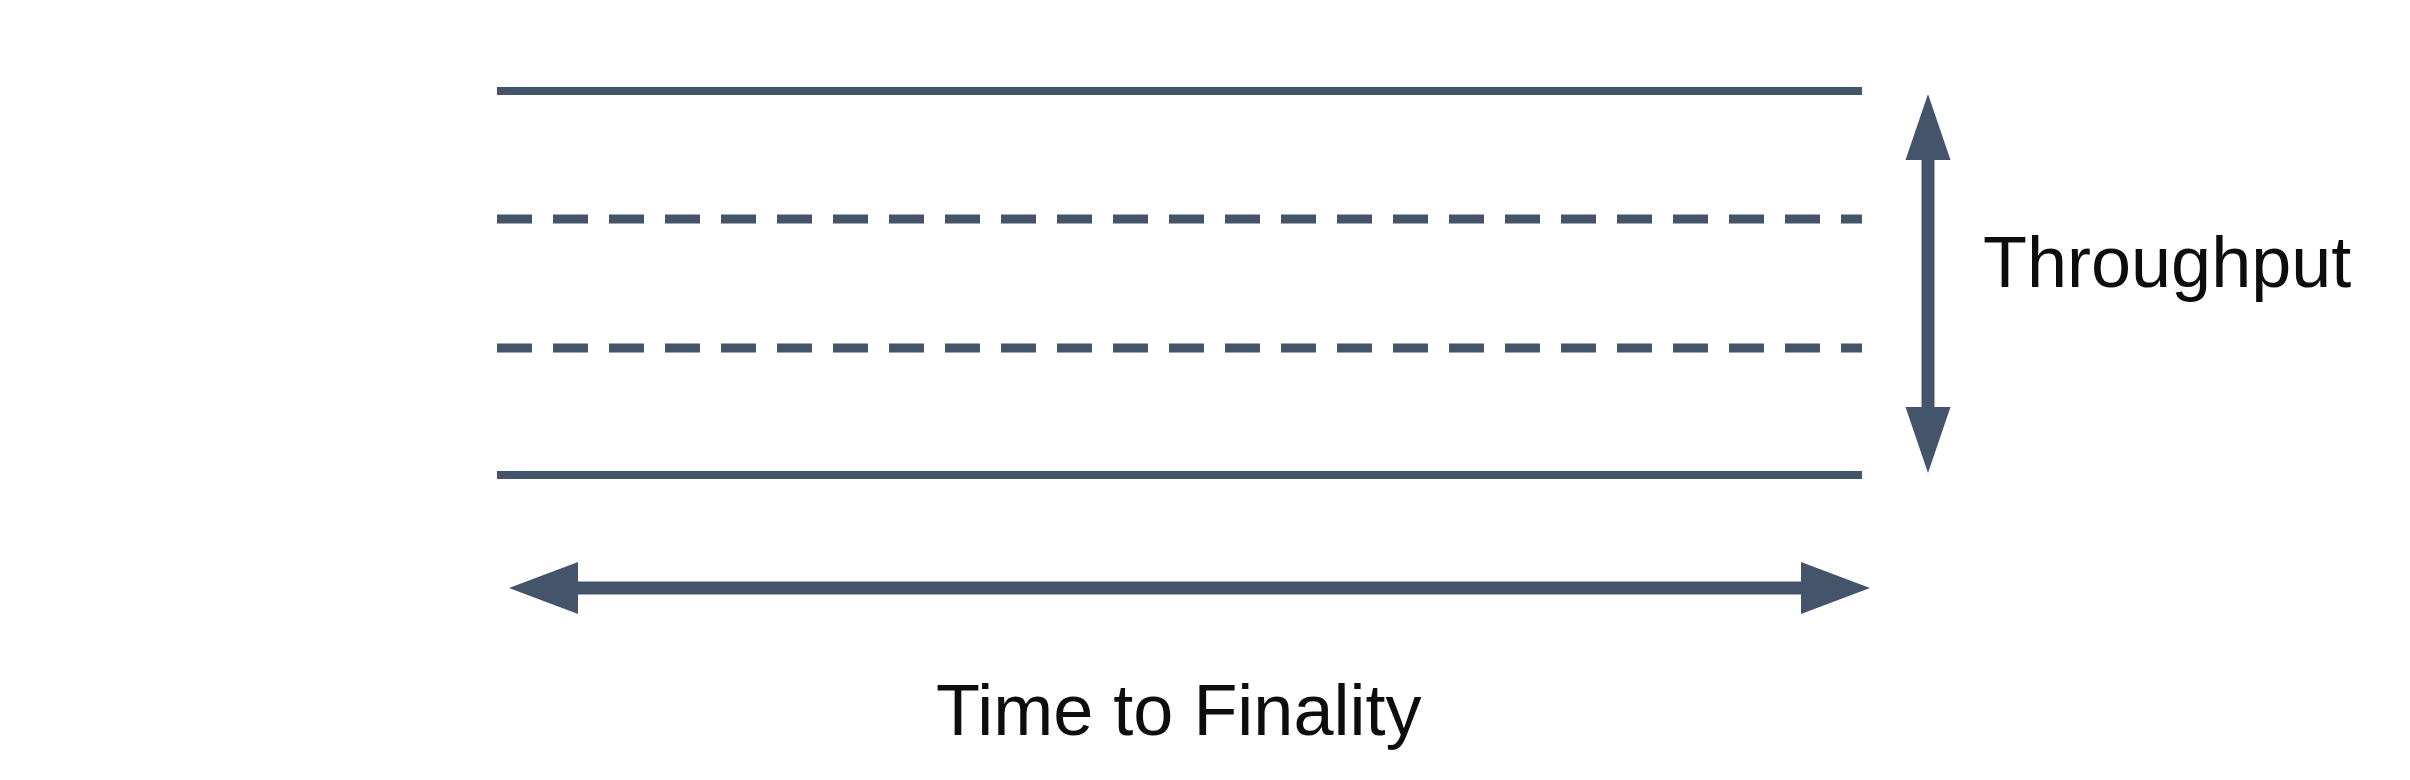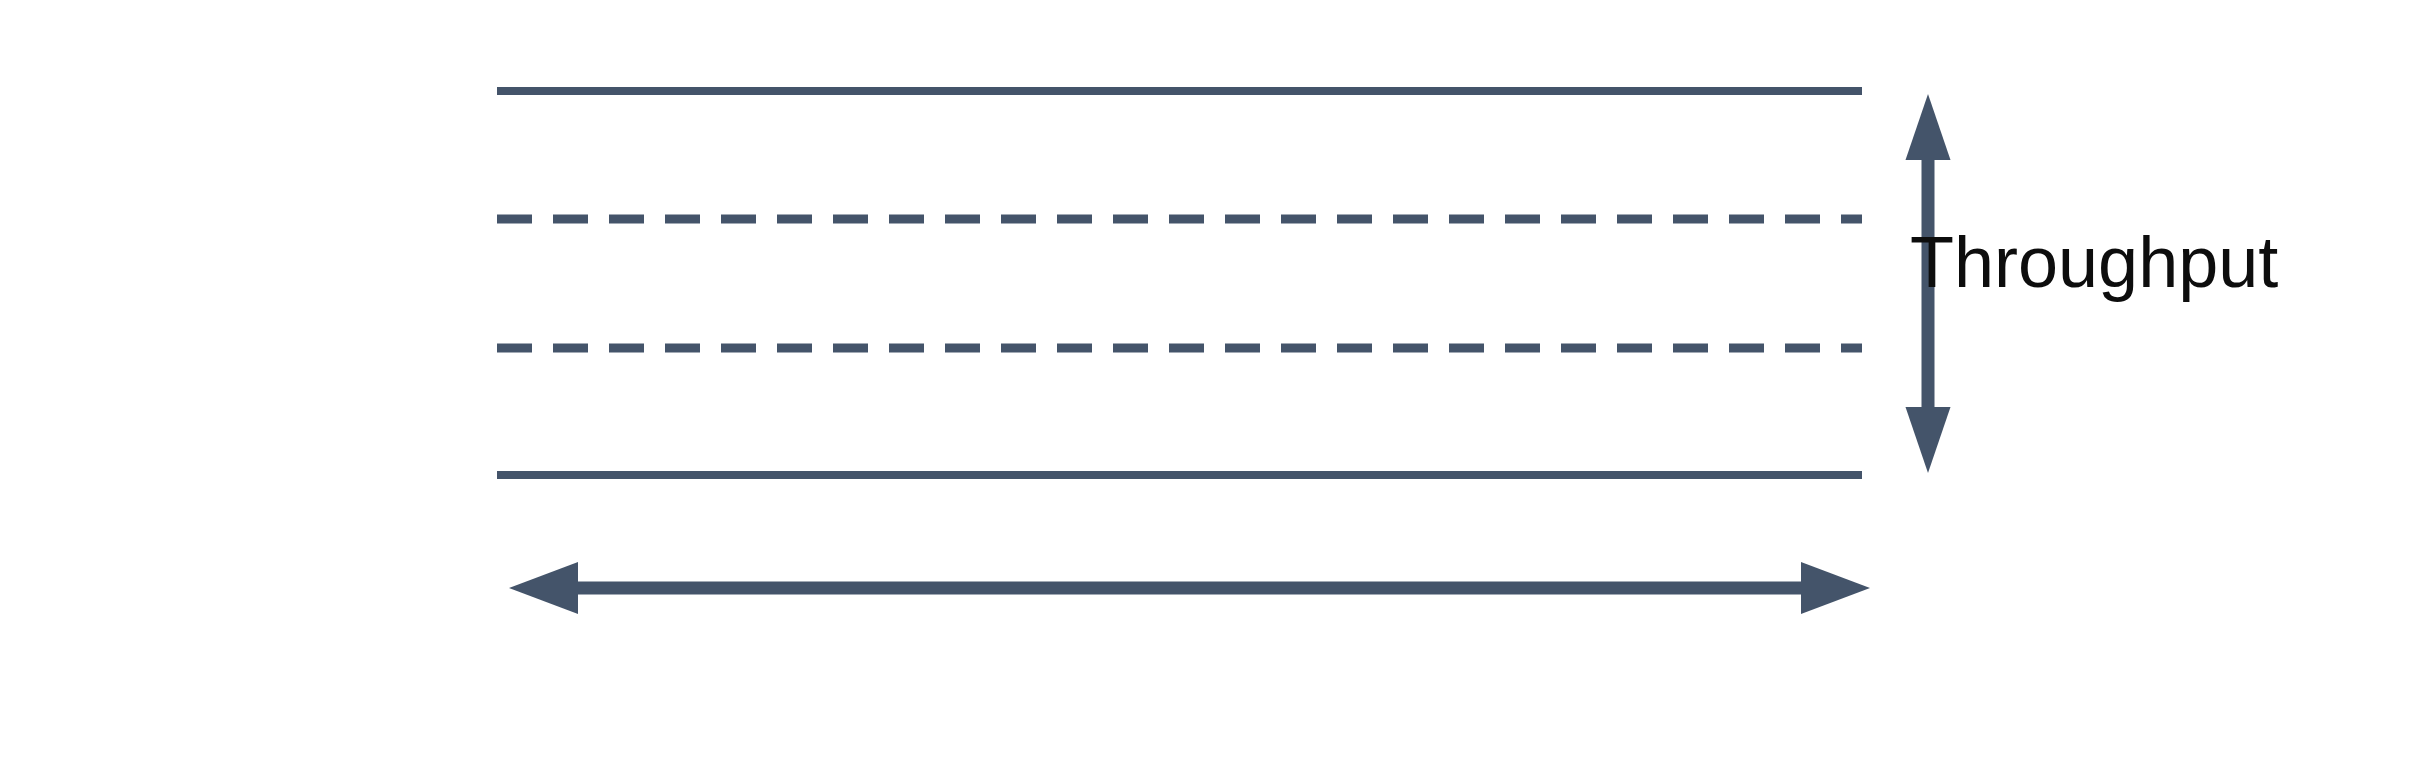--- a/index.html
+++ b/index.html
@@ -30,21 +30,21 @@
   .axis-label {
     position: absolute;
     font-family: "Liberation Sans", sans-serif;
     font-weight: 400;
     color: #0d0d0d;
     white-space: nowrap;
     line-height: 1;
     font-size: 72px;
   }
   #label-throughput {
-    left: 1910px;
+    left: 1983px;
     top: 226px;
   }
   #label-time-to-finality {
     left: 936px;
     top: 674px;
   }
 </style>
 </head>
 <body>
 
@@ -68,14 +68,15 @@
 
     <g>
       <line x1="570" y1="588" x2="1812" y2="588" stroke="#44546a" stroke-width="13" stroke-linecap="butt"></line>
       <polygon points="509,588 578,562 578,614" fill="#44546a"></polygon>
       <polygon points="1870,588 1801,562 1801,614" fill="#44546a"></polygon>
     </g>
   </svg>
 
   <div class="axis-label" id="label-throughput">Throughput</div>
 
+  <div class="axis-label" id="label-time-to-finality">Time to Finality</div>
 
 </div>
 
 </body></html>

